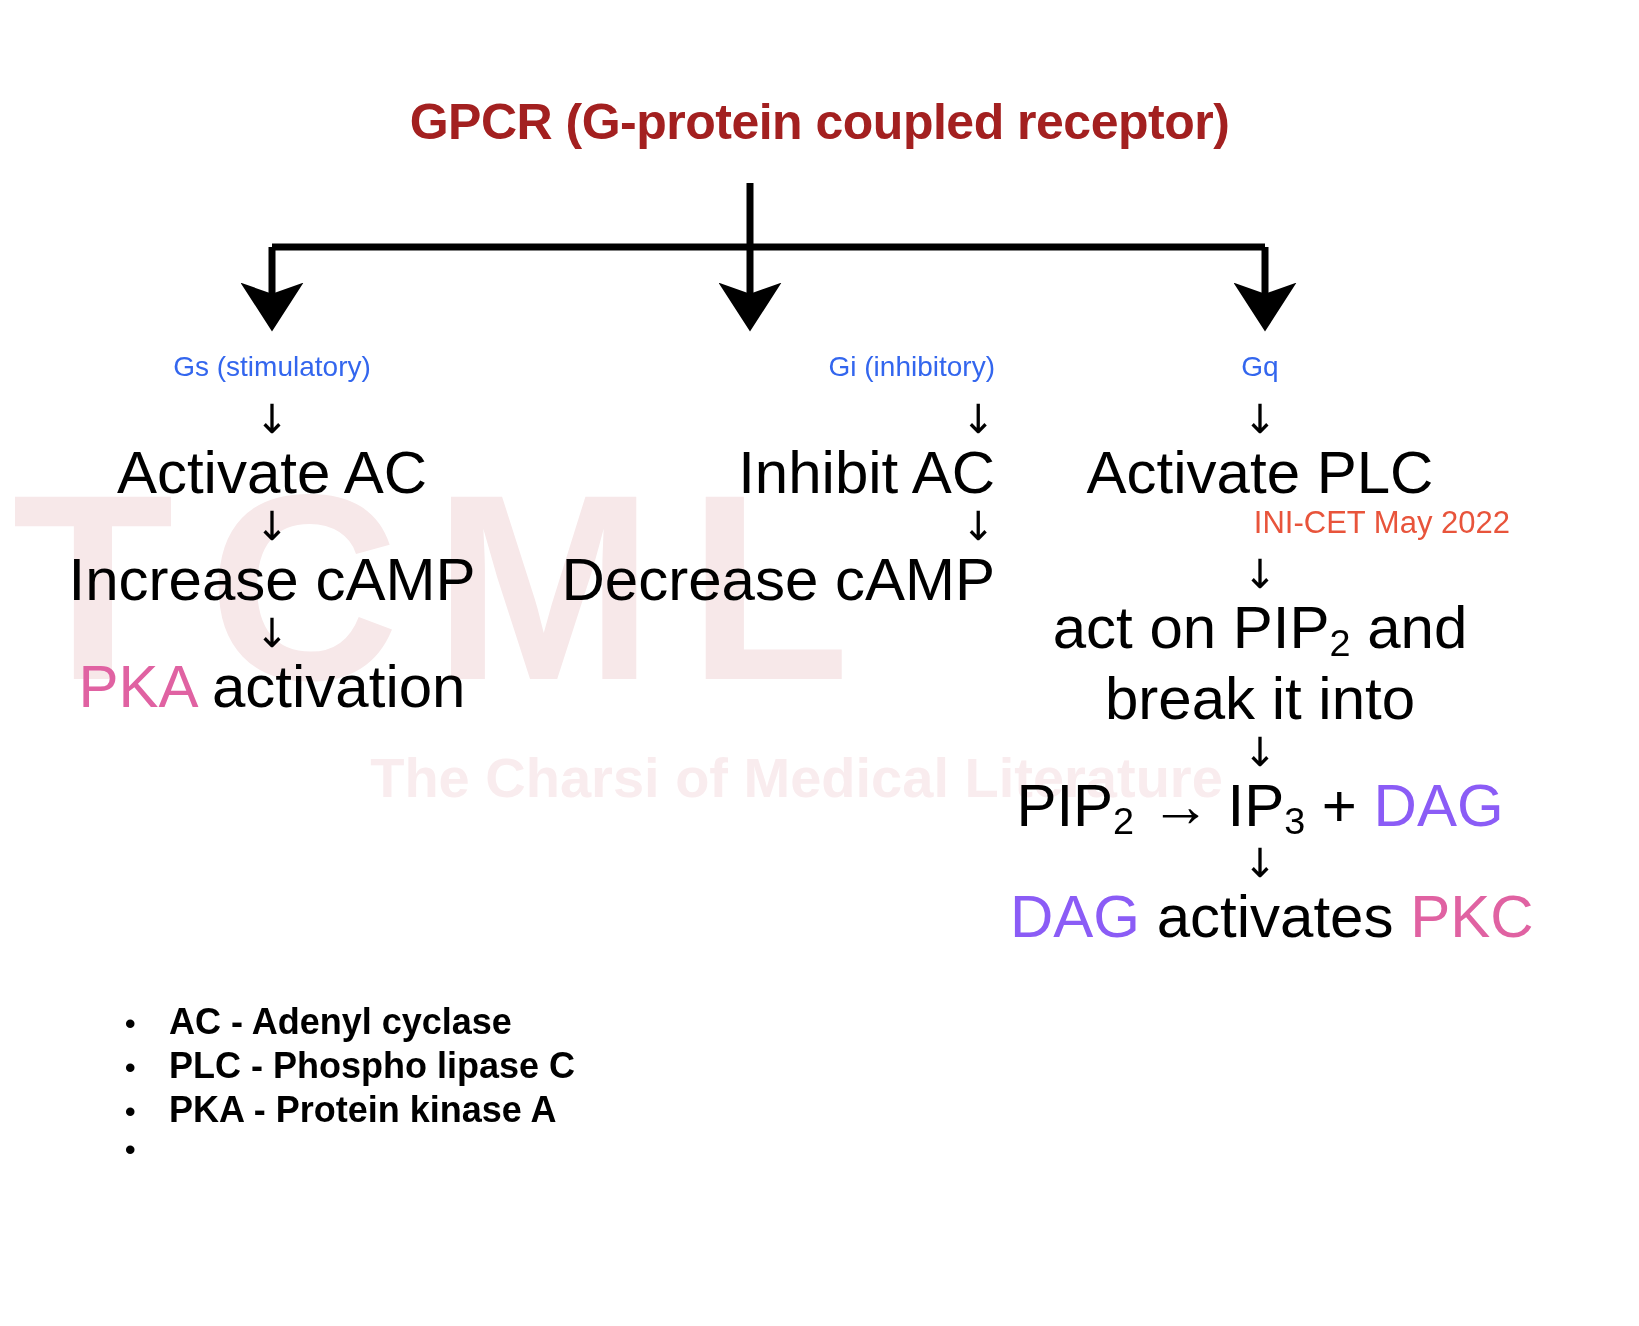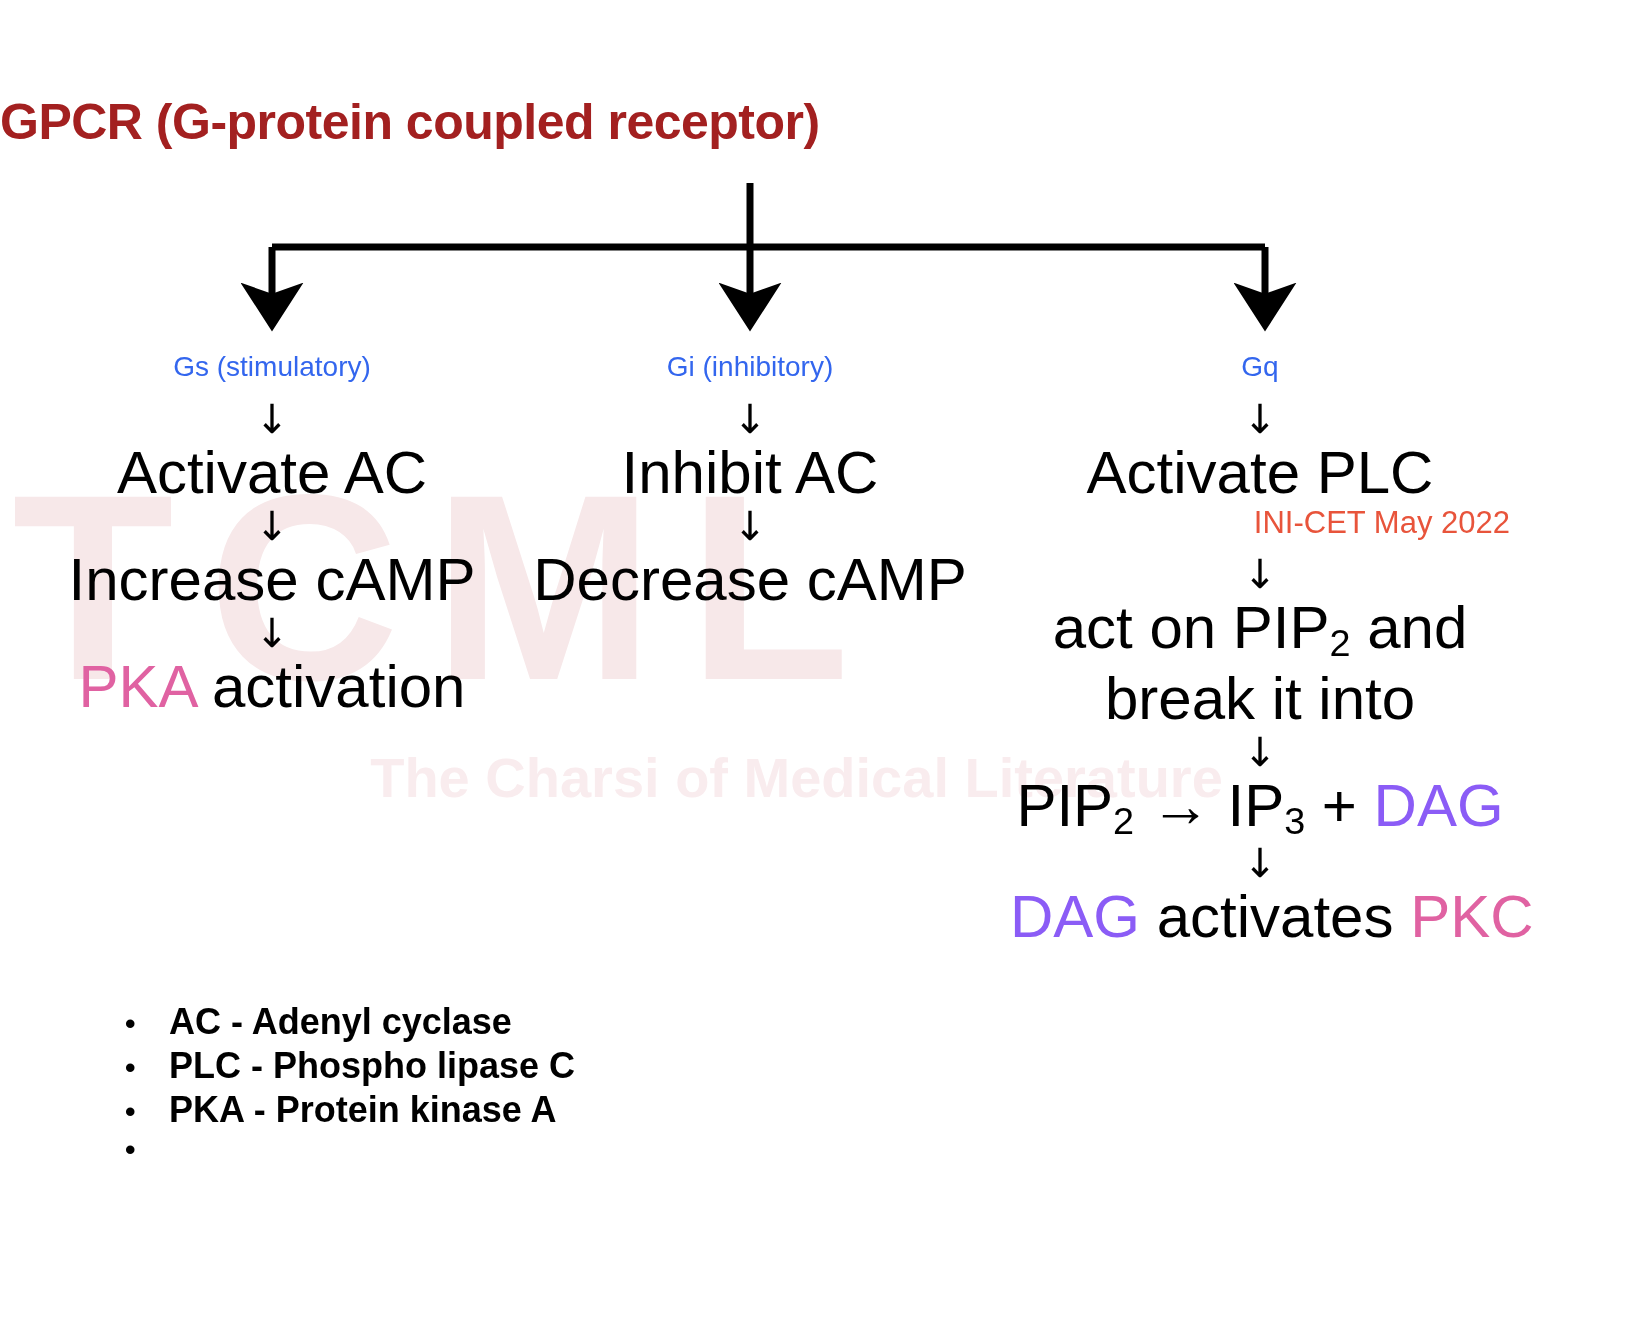--- a/index.html
+++ b/index.html
@@ -73,33 +73,33 @@
     width: 1639px;
     height: 1326px;
     z-index: 3;
   }
 
   #title {
     position: absolute;
     left: 0;
     top: 93px;
     width: 1639px;
-    text-align: left;
+    text-align: center;
     font-size: 50px;
     font-weight: bold;
     color: #a32020;
     letter-spacing: -0.5px;
   }
 
   .col {
     position: absolute;
     text-align: center;
   }
   #col-gs { left: 22px;  top: 352px; width: 500px; }
-  #col-gi { left: 505px; top: 352px; width: 490px; }
+  #col-gi { left: 505px; top: 352px; width: 490px; text-align: right; }
   #col-gq { left: 1010px;top: 352px; width: 500px; }
 
   .gname {
     font-size: 28px;
     color: #3366ee;
     line-height: 1.1;
     white-space: nowrap;
   }
   .step {
     font-size: 60px;

